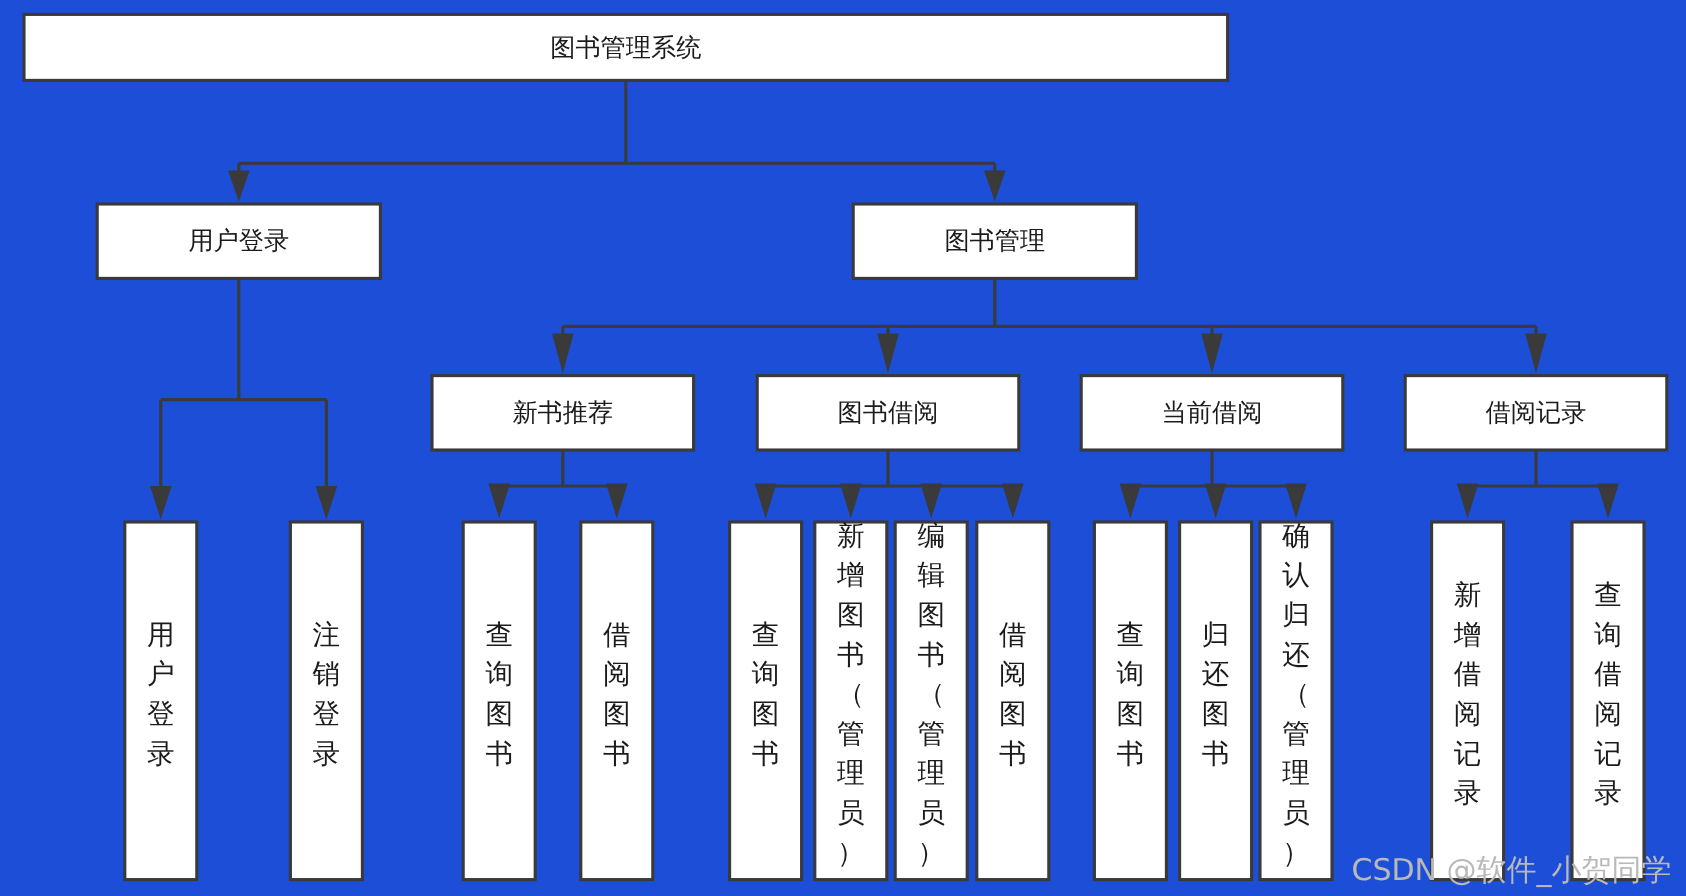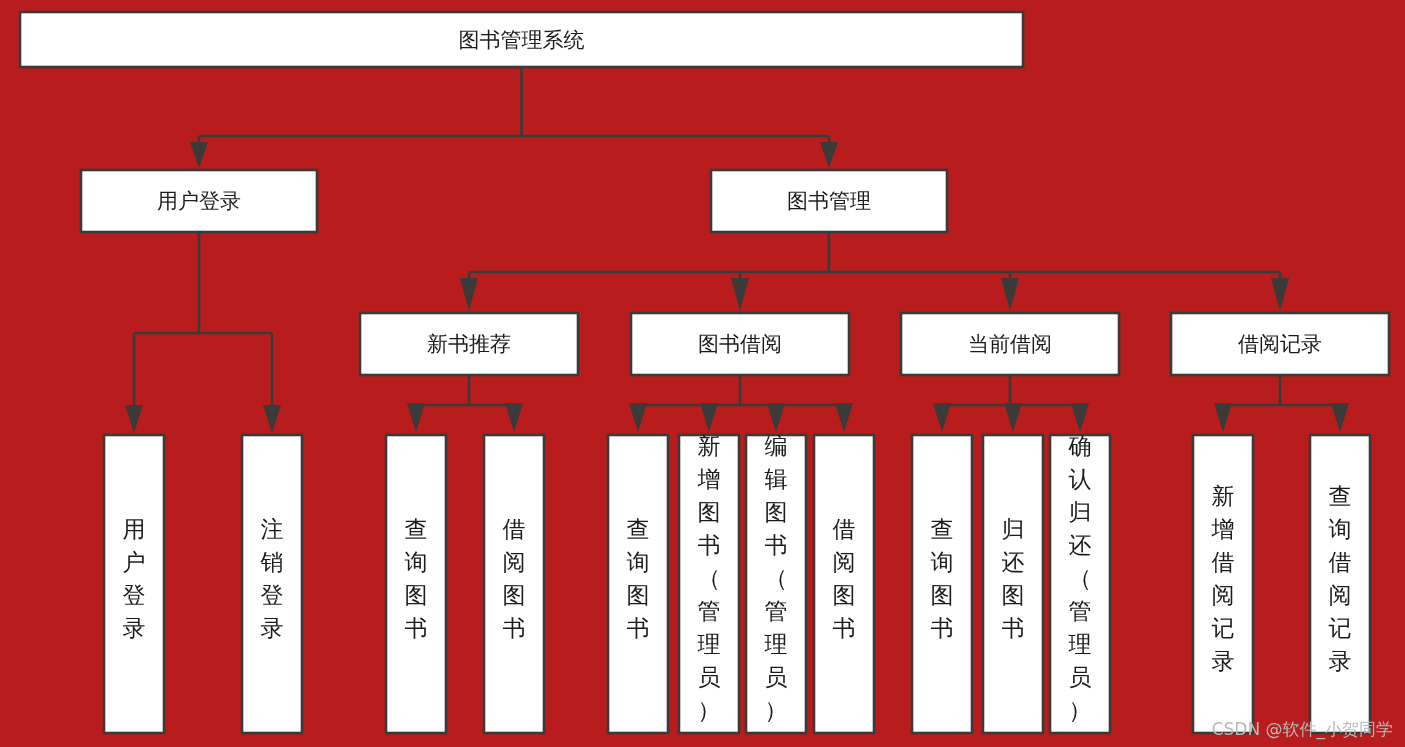--- a/index.html
+++ b/index.html
@@ -10,21 +10,21 @@
   body {
     width: 1405px;
     height: 747px;
     font-family: "DejaVu Sans", "Liberation Sans", sans-serif;
     overflow: hidden;
   }
   #diagram-root {
     position: relative;
     width: 1405px;
     height: 747px;
-    background: #b91c1c;
+    background: #1d4ed8;
   }
   svg.diagram-canvas {
     position: absolute;
     top: 0;
     left: 0;
     width: 1405px;
     height: 747px;
   }
   .node-box {
     fill: #ffffff;
@@ -46,21 +46,21 @@
     font-size: 21px;
     fill: #1b1b1b;
     text-anchor: middle;
     dominant-baseline: middle;
   }
   .watermark-text {
     position: absolute;
     right: 12px;
     bottom: 6px;
     font-family: "DejaVu Sans", "Liberation Sans", sans-serif;
-    font-size: 17px;
+    font-size: 25px;
     color: #b9b9b9;
     white-space: nowrap;
     user-select: none;
   }
 </style>
 </head>
 <body>
 
 <div id="diagram-root">
 

